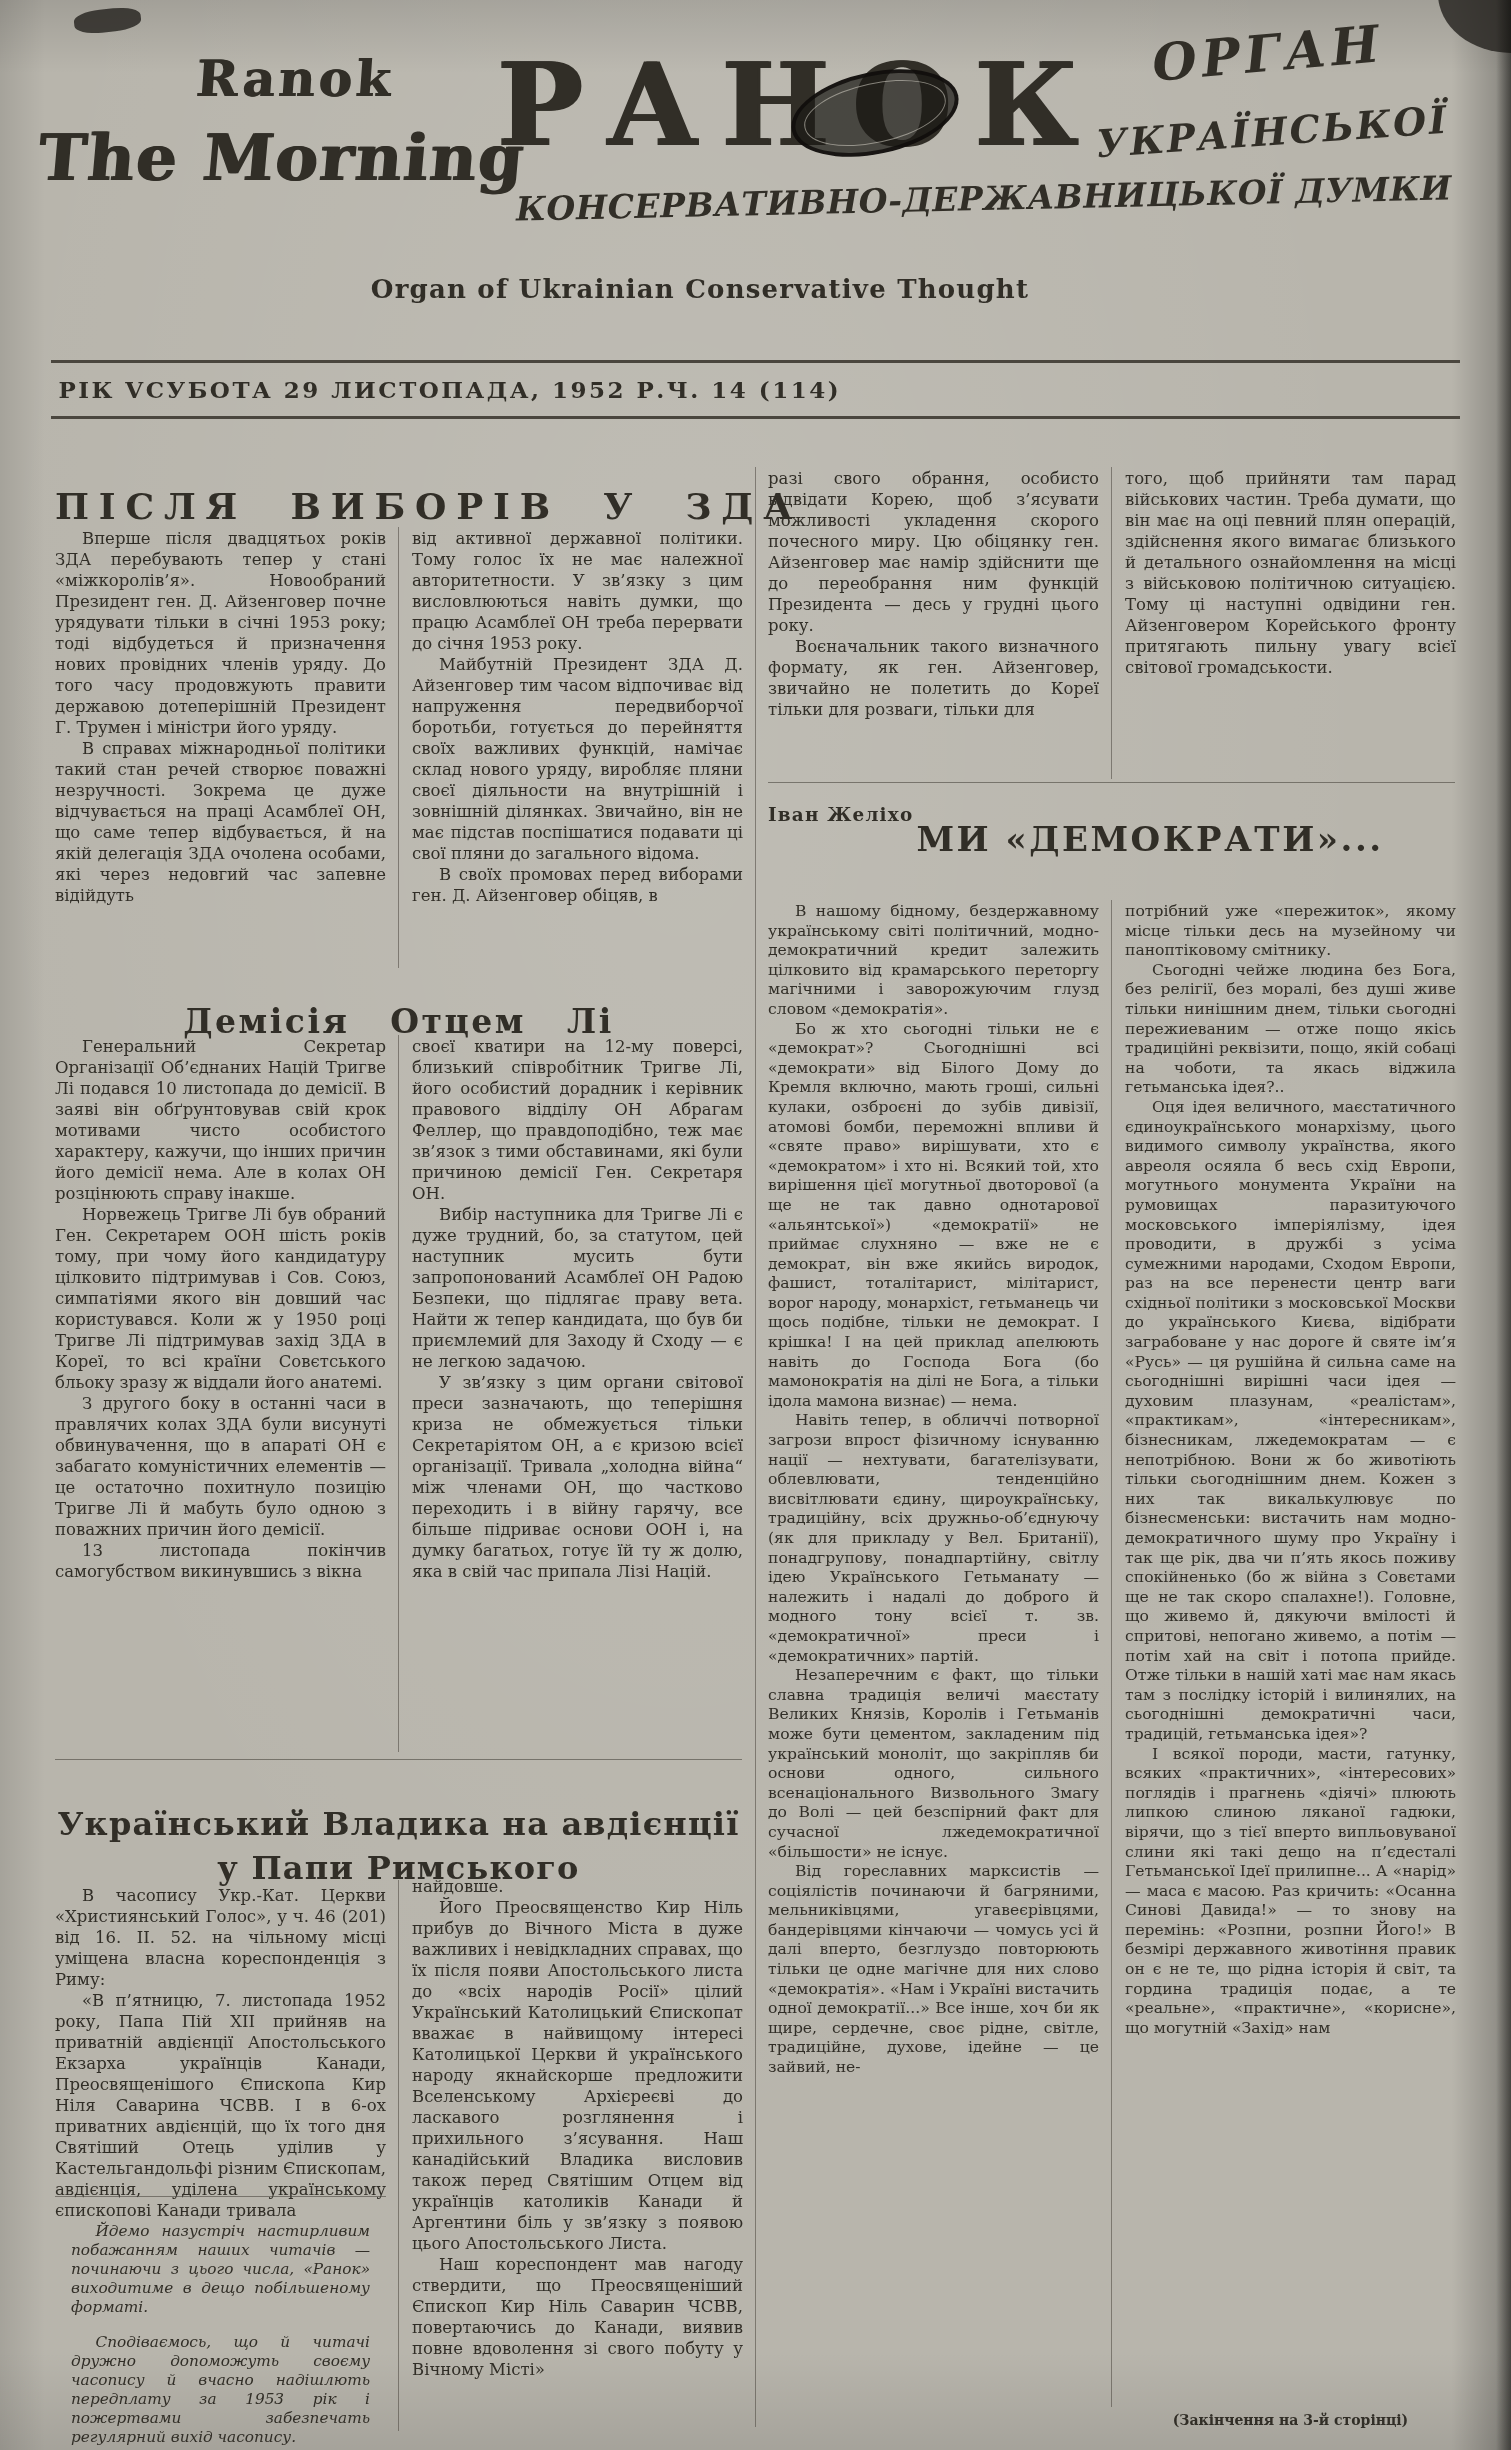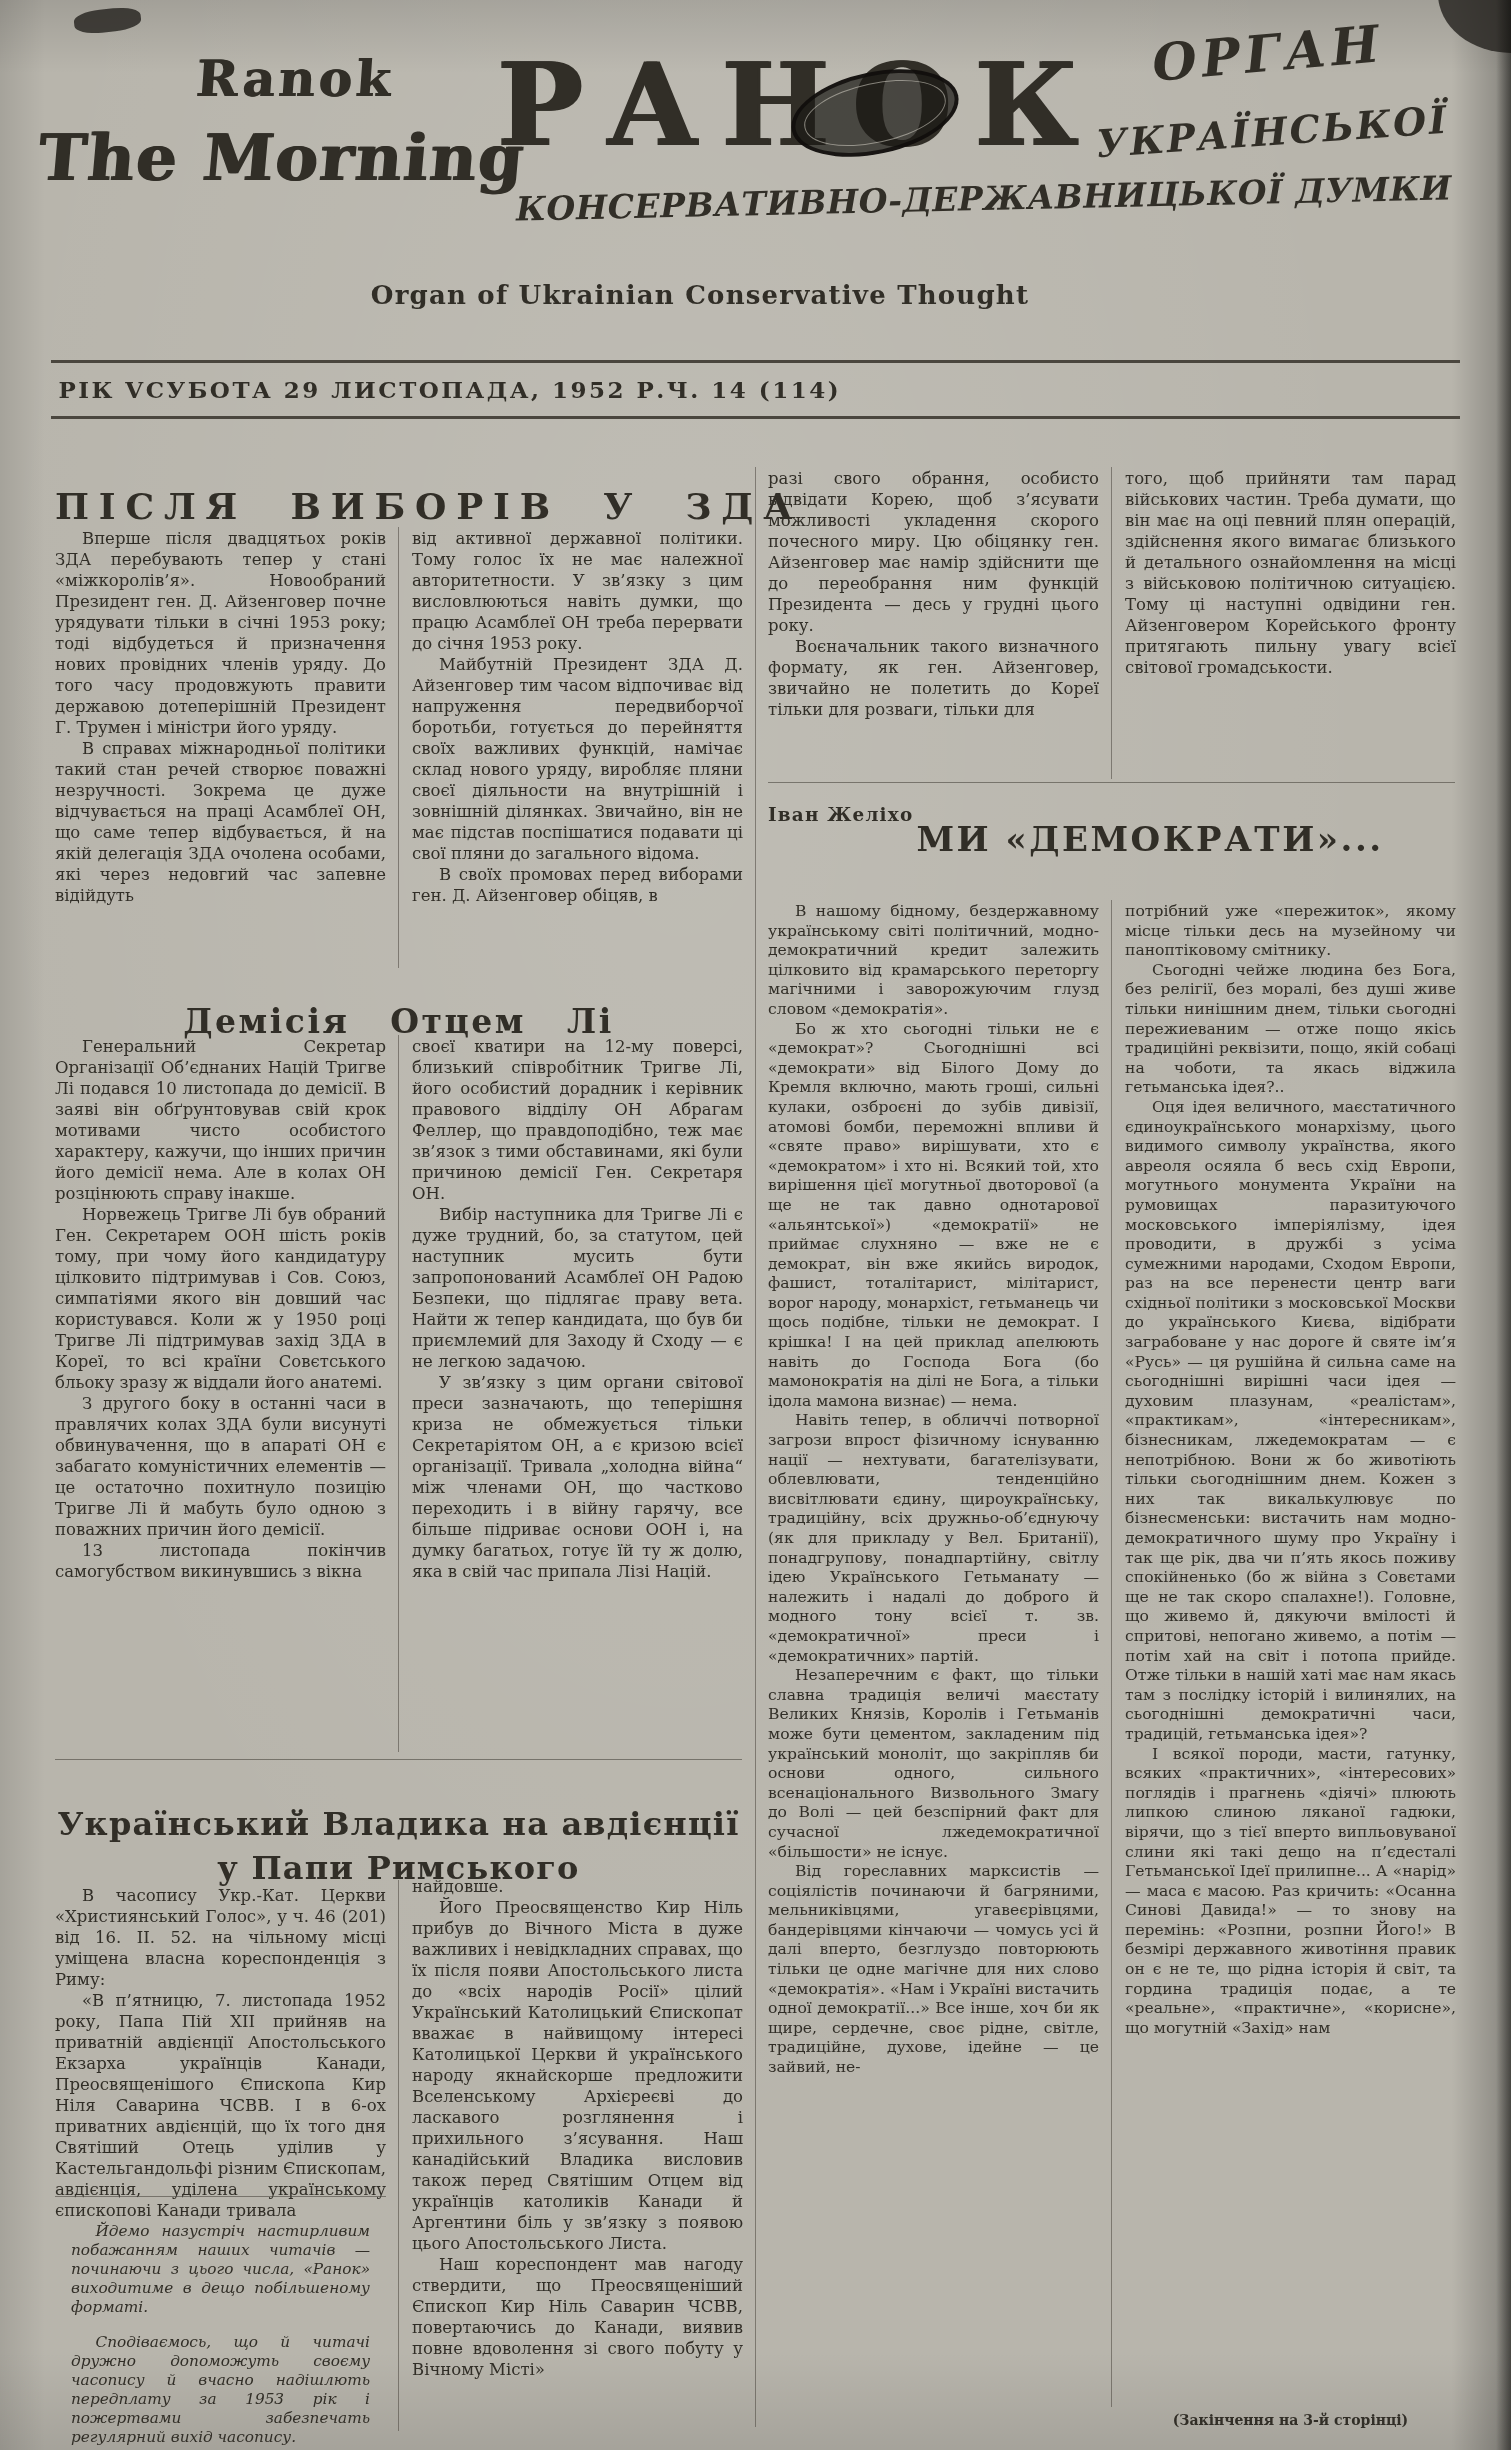--- a/index.html
+++ b/index.html
@@ -56,21 +56,21 @@
   }
   .stamp::before{
     content:"";position:absolute;left:8.6px;top:7.4px;right:8.6px;bottom:7.4px;
     border-radius:50%;border:1.8px solid rgba(215,212,200,.55);
   }
   .organ-script{font-style:italic;font-weight:bold;white-space:nowrap;}
   .organ-1{position:absolute;left:1152px;top:23px;font-size:51px;transform:rotate(-5deg);letter-spacing:4.9px;}
   .organ-2{position:absolute;left:1096px;top:109px;font-size:38px;transform:rotate(-4deg);letter-spacing:2.5px;}
   .organ-3{position:absolute;left:511px;top:179px;width:946px;font-size:33px;transform:rotate(-1.3deg);text-align:center;letter-spacing:0.6px;}
   .subtitle-en{
-    position:absolute;left:0;top:280px;width:1400px;
+    position:absolute;left:0;top:274px;width:1400px;
     text-align:center;font-size:26px;font-weight:bold;letter-spacing:1.2px;
   }
   
   .dateline{
     position:absolute;left:51px;top:360px;width:1409px;height:59px;
     border-top:3.1px solid var(--rule);
     border-bottom:3.1px solid var(--rule);
     display:flex;align-items:center;justify-content:flex-start;
     font-size:23px;font-weight:bold;letter-spacing:2.5px;
     padding:0 7.4px;box-sizing:border-box;

